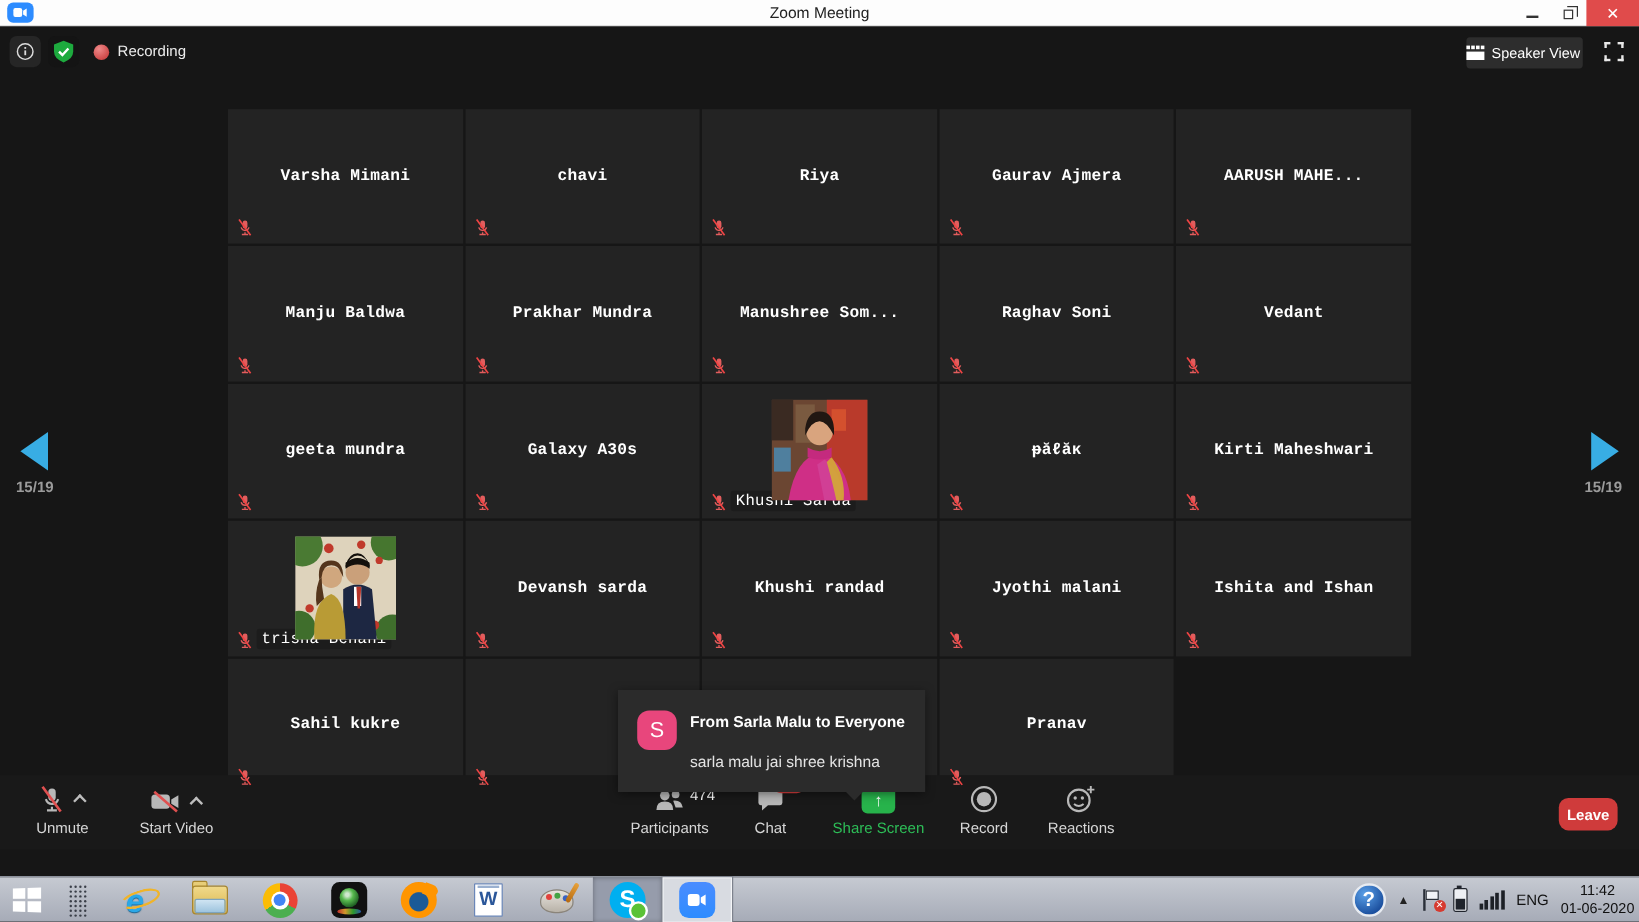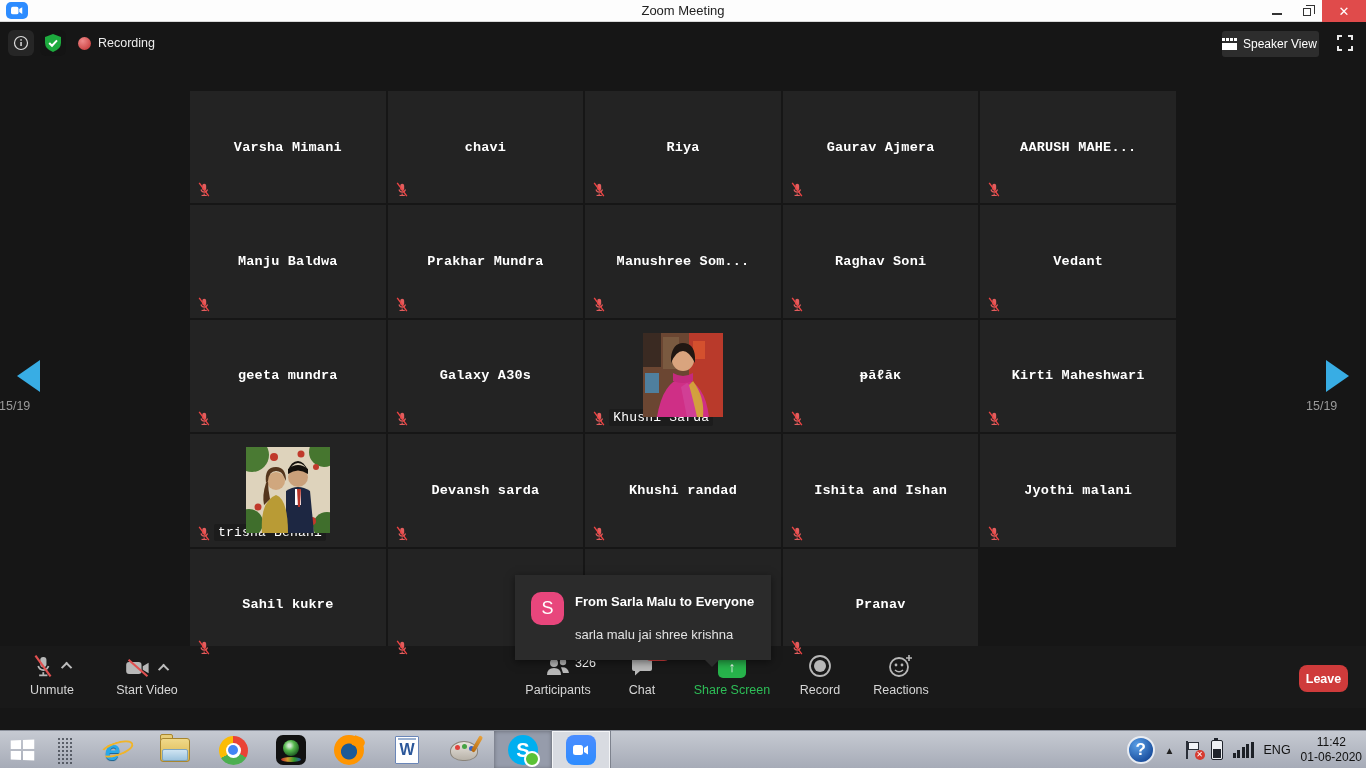--- a/index.html
+++ b/index.html
@@ -37,21 +37,21 @@
   #fullscreen-btn i { position:absolute; width:5px; height:5px; border:2px solid #e8e8e8; }
   #fullscreen-btn i:nth-child(1){left:0;top:0;border-right:none;border-bottom:none;}
   #fullscreen-btn i:nth-child(2){right:0;top:0;border-left:none;border-bottom:none;}
   #fullscreen-btn i:nth-child(3){left:0;bottom:0;border-right:none;border-top:none;}
   #fullscreen-btn i:nth-child(4){right:0;bottom:0;border-left:none;border-top:none;}
 
   
   .nav-arrow { width:0; height:0; position:absolute; }
   #nav-left { left:17px; top:338px; border-top:16px solid transparent; border-bottom:16px solid transparent; border-right:23px solid #38ade4; }
   #nav-right { left:1326px; top:338px; border-top:16px solid transparent; border-bottom:16px solid transparent; border-left:23px solid #38ade4; }
-  .page-indicator { position:absolute; width:60px; color:#9b9b9b; font-size:12.5px; }
+  .page-indicator { position:absolute; width:60px; text-align:center; color:#9b9b9b; font-size:12.5px;font-weight:bold; }
   #page-left { left:-1px; top:377px; }
   #page-right { left:1306px; top:377px; }
 
   
   #grid { position:absolute; left:190px; top:69px; width:986px; height:570px; display:grid; grid-template-columns:repeat(5,1fr); grid-template-rows:repeat(5,1fr); gap:2px; }
   .tile { position:relative; background:#232323; overflow:hidden; }
   .tile-name { position:absolute; inset:0; display:flex; align-items:center; justify-content:center; color:#fff; font-weight:bold; font-size:13.5px; letter-spacing:.2px; text-align:center;font-family:Liberation Mono, monospace; }
   .tile .mic { position:absolute; left:7px; bottom:6px; width:14px; height:15px; z-index:3; }
   .tile.has-video .tile-name { inset:auto; left:24px; bottom:6px; font-weight:normal; font-size:13px; background:rgba(20,20,20,.45); padding:1px 4px; border-radius:2px; }
   .photo { position:absolute; top:13px; left:50%; transform:translateX(-50%); z-index:1; }
@@ -425,31 +425,31 @@
         <div class="tile-name">Khushi randad</div>
   <svg class="mic" viewBox="0 0 16 17">
     <rect x="6" y="2" width="4.5" height="7.5" rx="2.2" fill="#e25d5d"></rect>
     <path d="M4.5 8.5 a4 4.5 0 0 0 7.5 0" stroke="#e25d5d" stroke-width="1.3" fill="none"></path>
     <line x1="8.2" y1="13" x2="8.2" y2="15" stroke="#e25d5d" stroke-width="1.3"></line>
     <line x1="5.2" y1="15.3" x2="11.2" y2="15.3" stroke="#e25d5d" stroke-width="1.3"></line>
     <line x1="2.5" y1="1" x2="13.5" y2="16" stroke="#ef4444" stroke-width="1.6"></line>
   </svg>
 </div>
       <div class="tile">
+        <div class="tile-name">Jyothi malani</div>
+  <svg class="mic" viewBox="0 0 16 17">
+    <rect x="6" y="2" width="4.5" height="7.5" rx="2.2" fill="#e25d5d"></rect>
+    <path d="M4.5 8.5 a4 4.5 0 0 0 7.5 0" stroke="#e25d5d" stroke-width="1.3" fill="none"></path>
+    <line x1="8.2" y1="13" x2="8.2" y2="15" stroke="#e25d5d" stroke-width="1.3"></line>
+    <line x1="5.2" y1="15.3" x2="11.2" y2="15.3" stroke="#e25d5d" stroke-width="1.3"></line>
+    <line x1="2.5" y1="1" x2="13.5" y2="16" stroke="#ef4444" stroke-width="1.6"></line>
+  </svg>
+</div>
+      <div class="tile">
         <div class="tile-name">Ishita and Ishan</div>
-  <svg class="mic" viewBox="0 0 16 17">
-    <rect x="6" y="2" width="4.5" height="7.5" rx="2.2" fill="#e25d5d"></rect>
-    <path d="M4.5 8.5 a4 4.5 0 0 0 7.5 0" stroke="#e25d5d" stroke-width="1.3" fill="none"></path>
-    <line x1="8.2" y1="13" x2="8.2" y2="15" stroke="#e25d5d" stroke-width="1.3"></line>
-    <line x1="5.2" y1="15.3" x2="11.2" y2="15.3" stroke="#e25d5d" stroke-width="1.3"></line>
-    <line x1="2.5" y1="1" x2="13.5" y2="16" stroke="#ef4444" stroke-width="1.6"></line>
-  </svg>
-</div>
-      <div class="tile">
-        <div class="tile-name">Jyothi malani</div>
   <svg class="mic" viewBox="0 0 16 17">
     <rect x="6" y="2" width="4.5" height="7.5" rx="2.2" fill="#e25d5d"></rect>
     <path d="M4.5 8.5 a4 4.5 0 0 0 7.5 0" stroke="#e25d5d" stroke-width="1.3" fill="none"></path>
     <line x1="8.2" y1="13" x2="8.2" y2="15" stroke="#e25d5d" stroke-width="1.3"></line>
     <line x1="5.2" y1="15.3" x2="11.2" y2="15.3" stroke="#e25d5d" stroke-width="1.3"></line>
     <line x1="2.5" y1="1" x2="13.5" y2="16" stroke="#ef4444" stroke-width="1.6"></line>
   </svg>
 </div>
       <div class="tile">
         <div class="tile-name">Sahil kukre</div>
@@ -528,21 +528,21 @@
   </div>
 
   <div class="tb-item" id="tb-participants">
     <div class="tb-icon-row icon-count">
       <svg width="26" height="22" viewBox="0 0 26 22">
         <circle cx="9" cy="7" r="4" fill="#b8b8b8"></circle>
         <path d="M2 19 Q2 12 9 12 Q16 12 16 19 Z" fill="#b8b8b8"></path>
         <circle cx="18" cy="6" r="3.2" fill="#b8b8b8"></circle>
         <path d="M16 11.2 Q23 10.5 24 17 L18 17" fill="#b8b8b8"></path>
       </svg>
-      <span class="count">326</span>
+      <span class="count">474</span>
     </div>
     <span>Participants</span>
   </div>
 
   <div class="tb-item" id="tb-chat">
     <div class="tb-icon-row icon-count">
       <svg width="24" height="22" viewBox="0 0 24 22">
         <path d="M2 3 Q2 1 4 1 L20 1 Q22 1 22 3 L22 13 Q22 15 20 15 L10 15 L5 19.5 L5 15 L4 15 Q2 15 2 13 Z" fill="#b8b8b8"></path>
       </svg>
       <span class="badge">99+</span>

